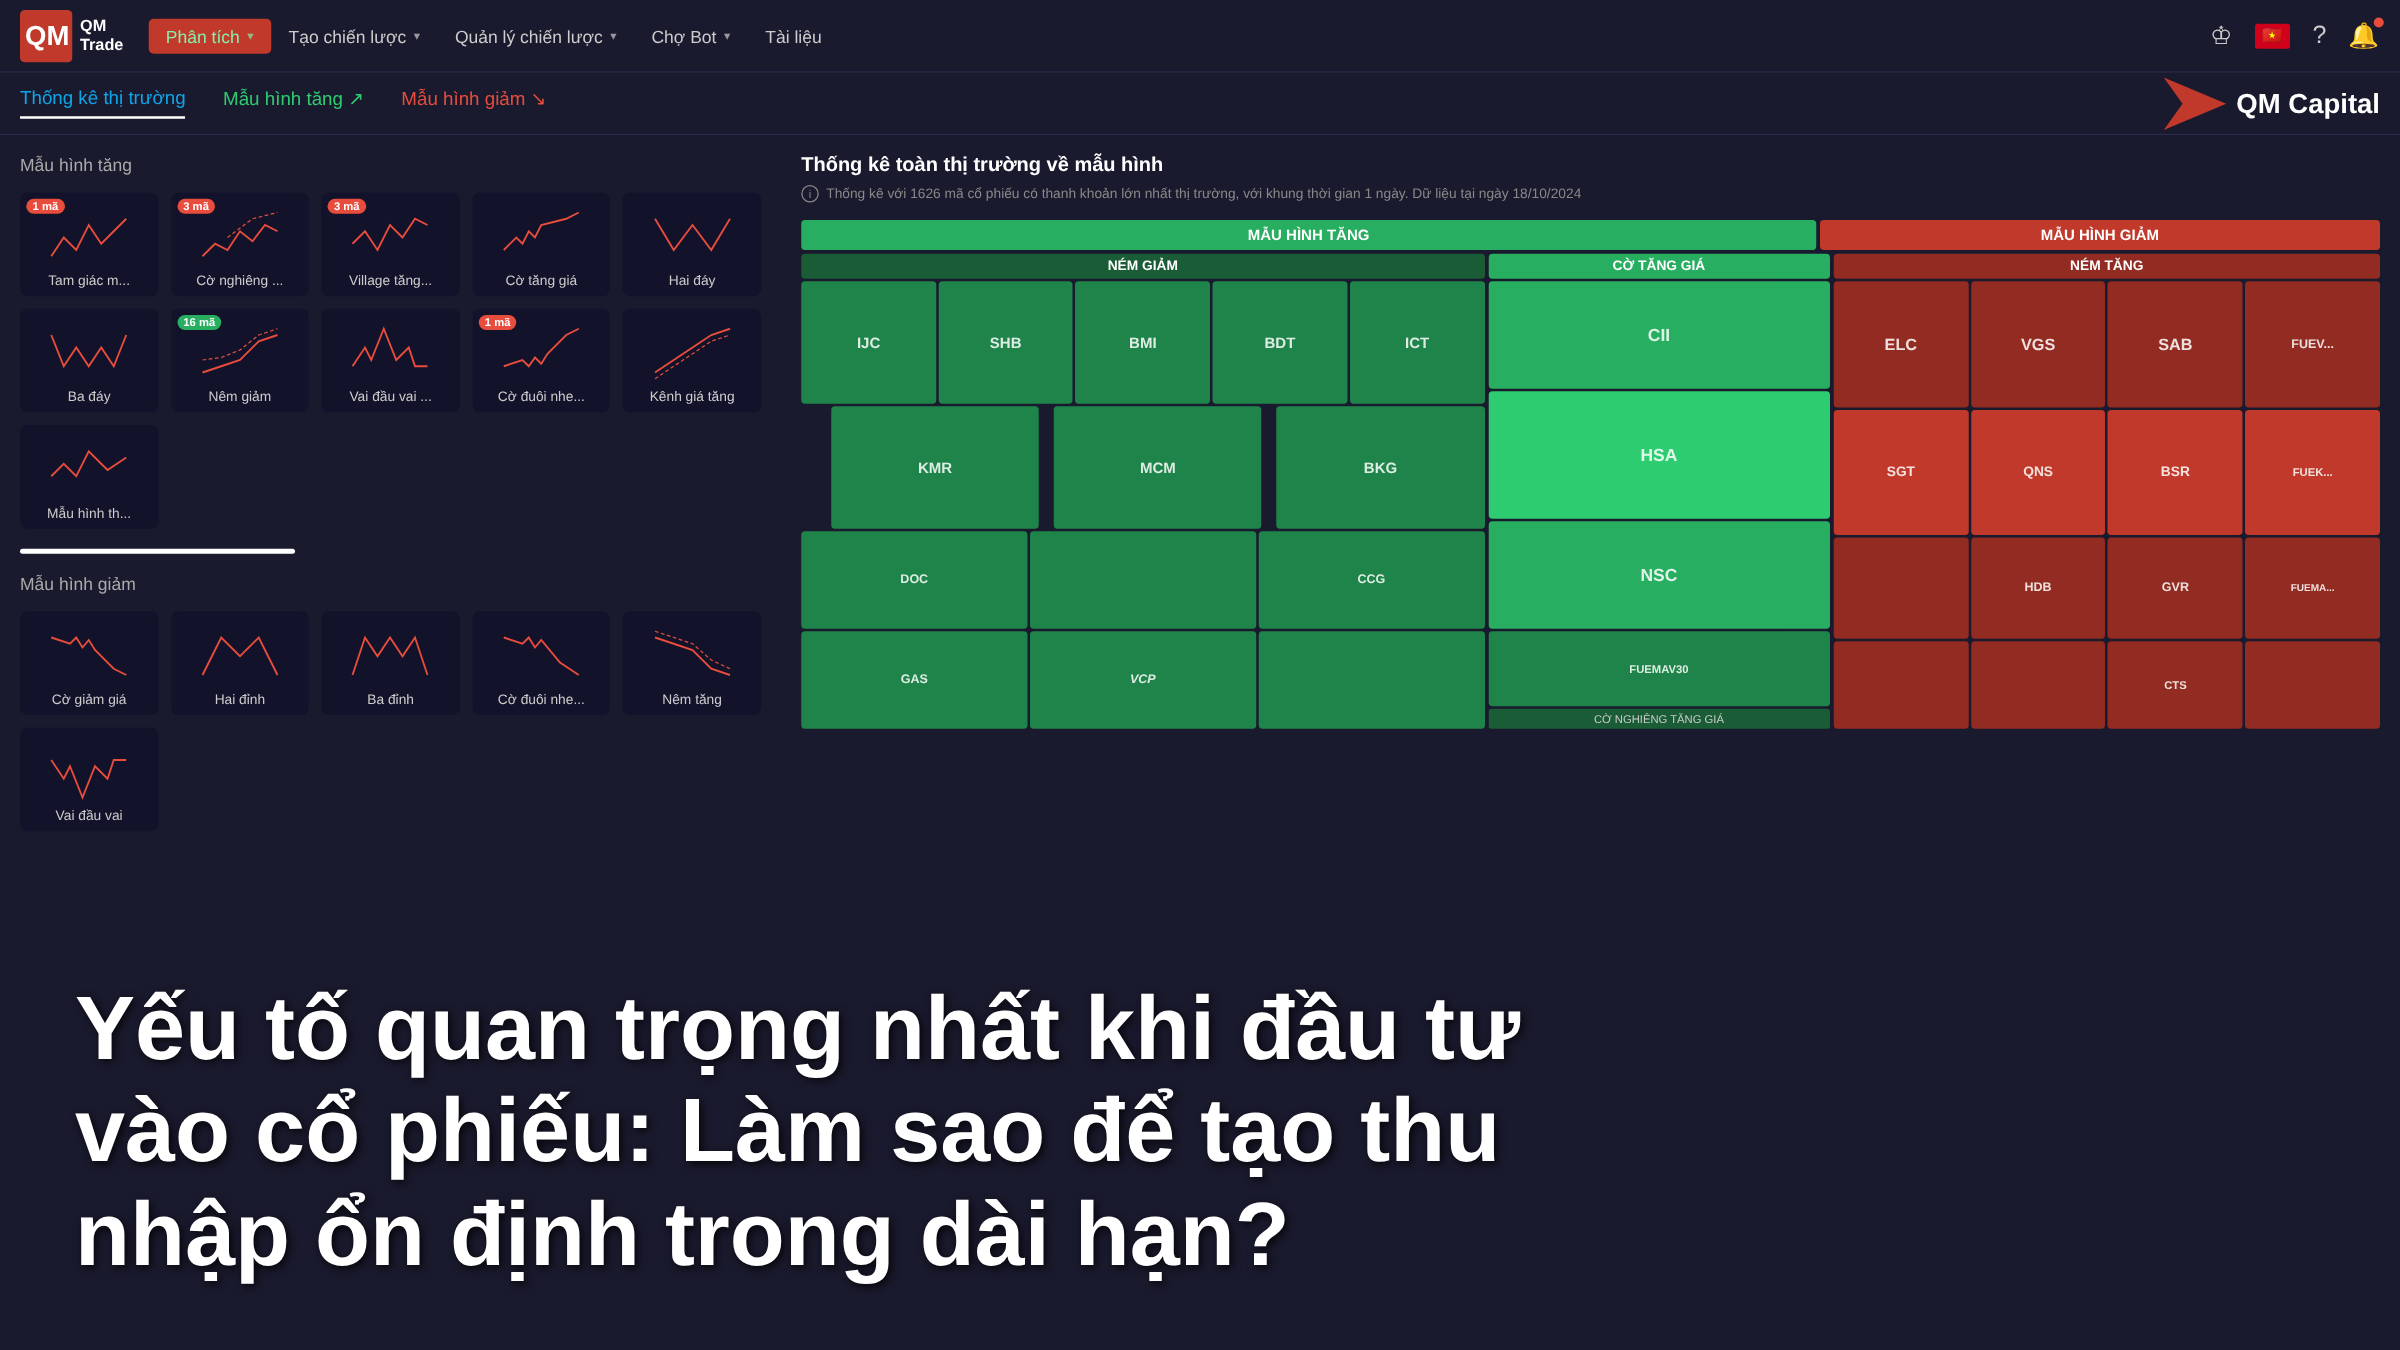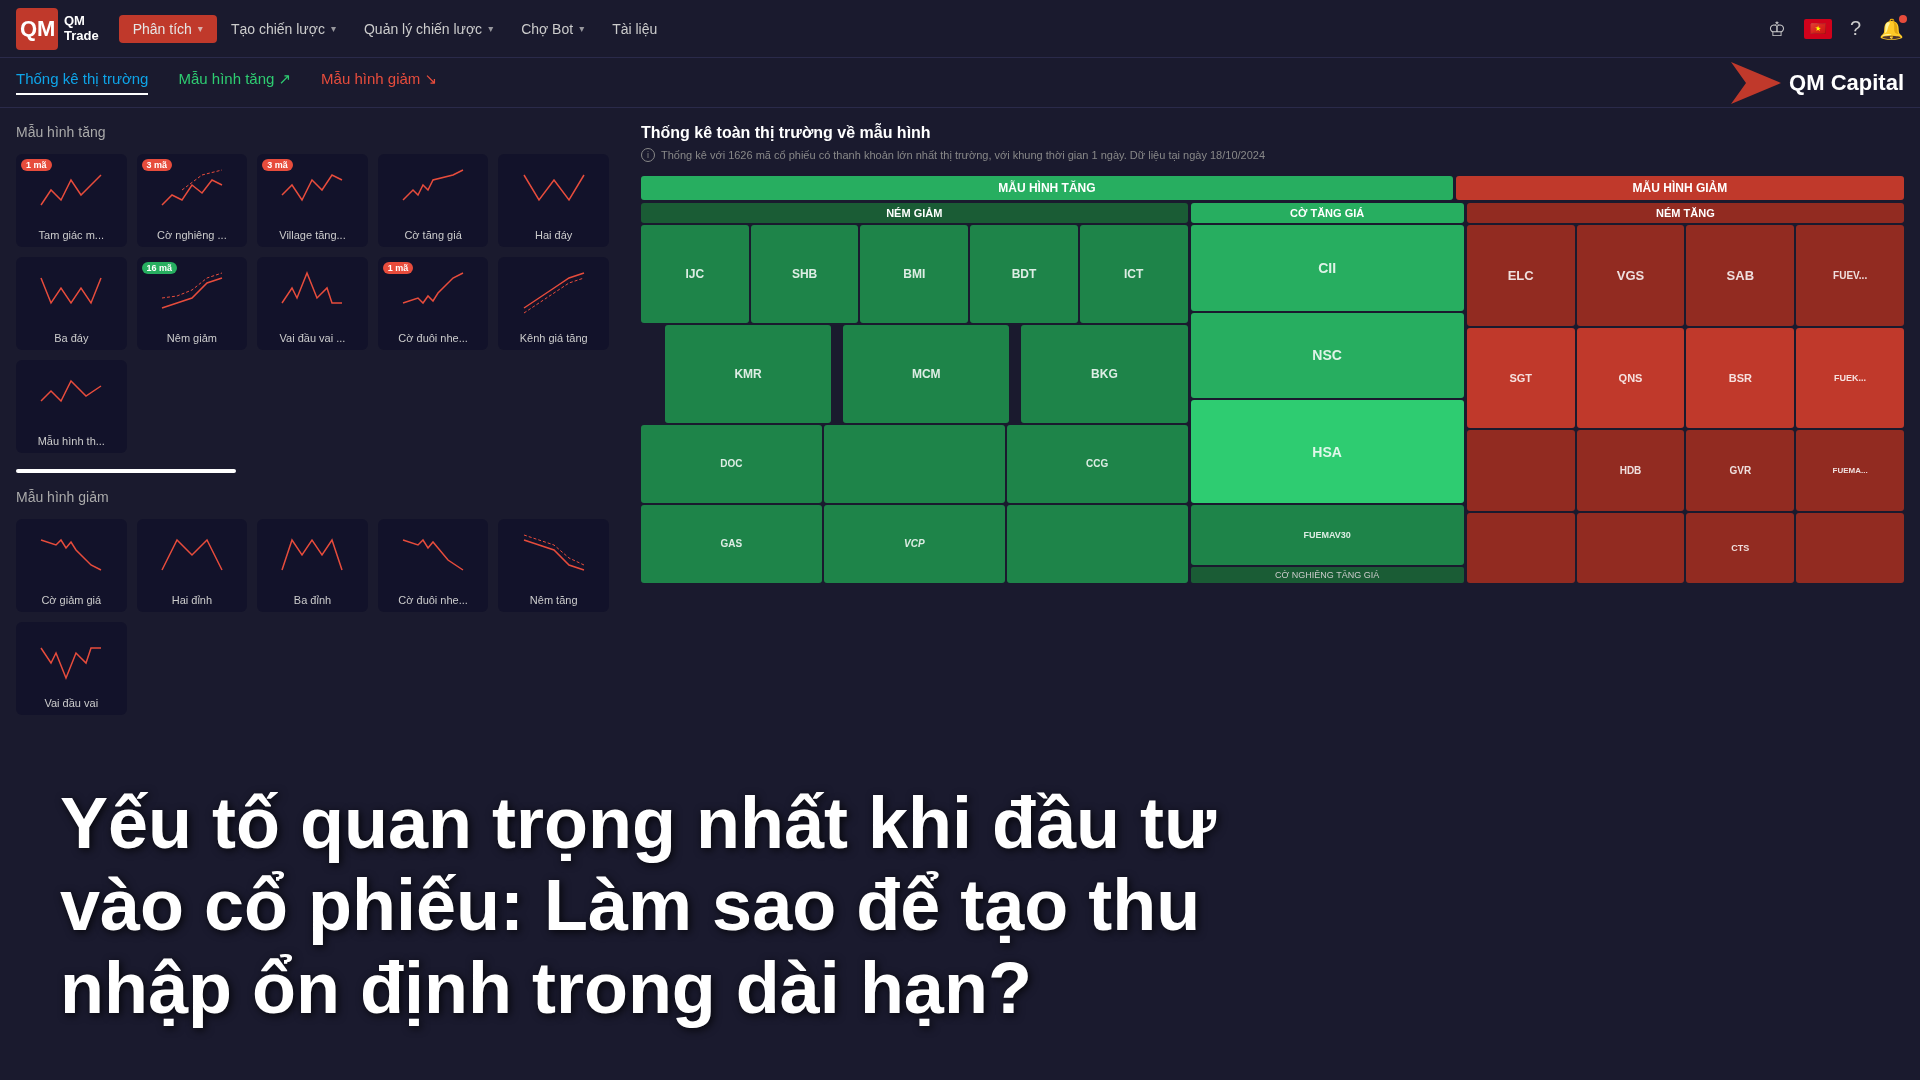--- a/index.html
+++ b/index.html
@@ -47,21 +47,21 @@
       padding: 6px 14px;
       border-radius: 4px;
       font-size: 14px;
       color: #ccc;
       cursor: pointer;
       gap: 6px;
       white-space: nowrap;
     }
     .nav-item.active {
       background: #c0392b;
-      color: #e5e5e5;
+      color: #86efac;
       justify-content: flex-end;
     }
     .nav-chevron {
       font-size: 10px;
       opacity: 0.7;
     }
     .nav-right {
       margin-left: auto;
       display: flex;
       align-items: center;
@@ -197,21 +197,21 @@
     .pattern-chart {
       width: 100%;
       height: 55px;
       display: flex;
       align-items: center;
       justify-content: center;
     }
     .pattern-label {
       font-size: 11px;
       color: #ccc;
-      margin-top: 12px;
+      margin-top: 2px;
       white-space: nowrap;
       overflow: hidden;
       text-overflow: ellipsis;
     }
     .scrollbar-indicator {
       width: 220px;
       height: 4px;
       background: #fff;
       border-radius: 2px;
       margin: 8px 0 16px 0;
@@ -555,25 +555,25 @@
           <div class="heatmap-cell cell-green-dark" style="flex:1;font-size:10px;font-style:italic;">VCP</div>
           <div class="heatmap-cell cell-green-dark" style="flex:1;font-size:10px;"></div>
         </div>
       </div>
 
       <div style="flex:0.5; display:flex; flex-direction:column; gap:2px;">
         <div style="background:#27ae60; color:#fff; font-size:11px; font-weight:700; padding:4px 6px; border-radius:3px; text-align:center;">CỜ TĂNG GIÁ</div>
         <div style="display:flex;gap:2px;flex:1;">
           <div class="heatmap-cell cell-green-med" style="flex:1;font-size:14px;">CII</div>
         </div>
+        <div style="display:flex;gap:2px;flex:1.2;">
+          <div class="heatmap-cell cell-green-light" style="flex:1;font-size:14px;">HSA</div>
+        </div>
         <div style="display:flex;gap:2px;flex:1;">
           <div class="heatmap-cell cell-green-med" style="flex:1;font-size:14px;">NSC</div>
-        </div>
-        <div style="display:flex;gap:2px;flex:1.2;">
-          <div class="heatmap-cell cell-green-light" style="flex:1;font-size:14px;">HSA</div>
         </div>
         <div style="display:flex;gap:2px;flex:0.7;">
           <div class="heatmap-cell cell-green-dark" style="flex:1;font-size:9px;">FUEMAV30</div>
         </div>
 
         <div style="background:#1a5c35; color:#ccc; font-size:9px; padding:3px 4px; border-radius:2px; text-align:center;">CỜ NGHIÊNG TĂNG GIÁ</div>
       </div>
 
       <div style="flex:0.8; display:flex; flex-direction:column; gap:2px;">
         <div style="background:#922b21; color:#fff; font-size:11px; font-weight:700; padding:4px 6px; border-radius:3px; text-align:center;">NÉM TĂNG</div>

